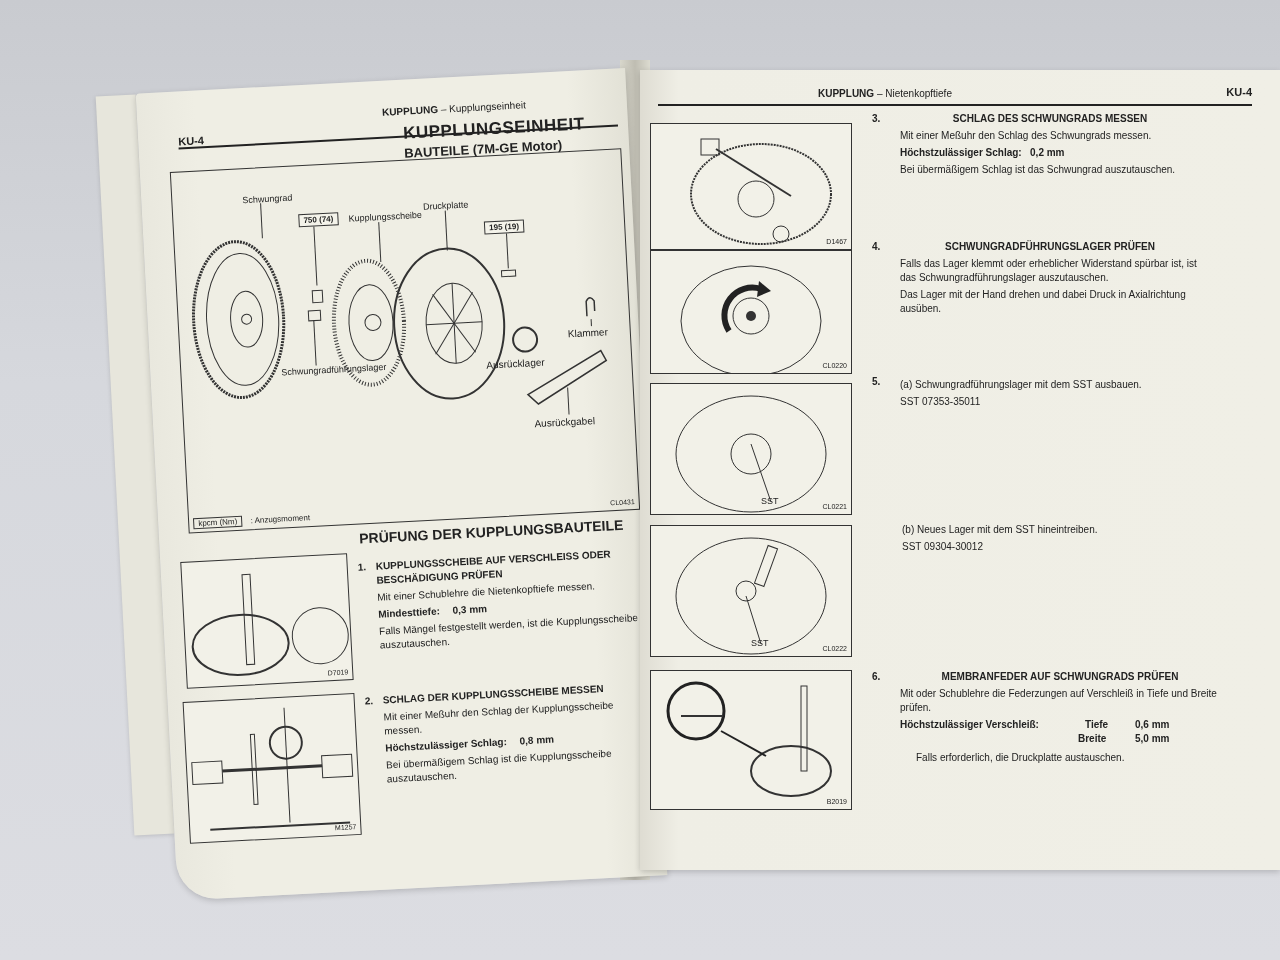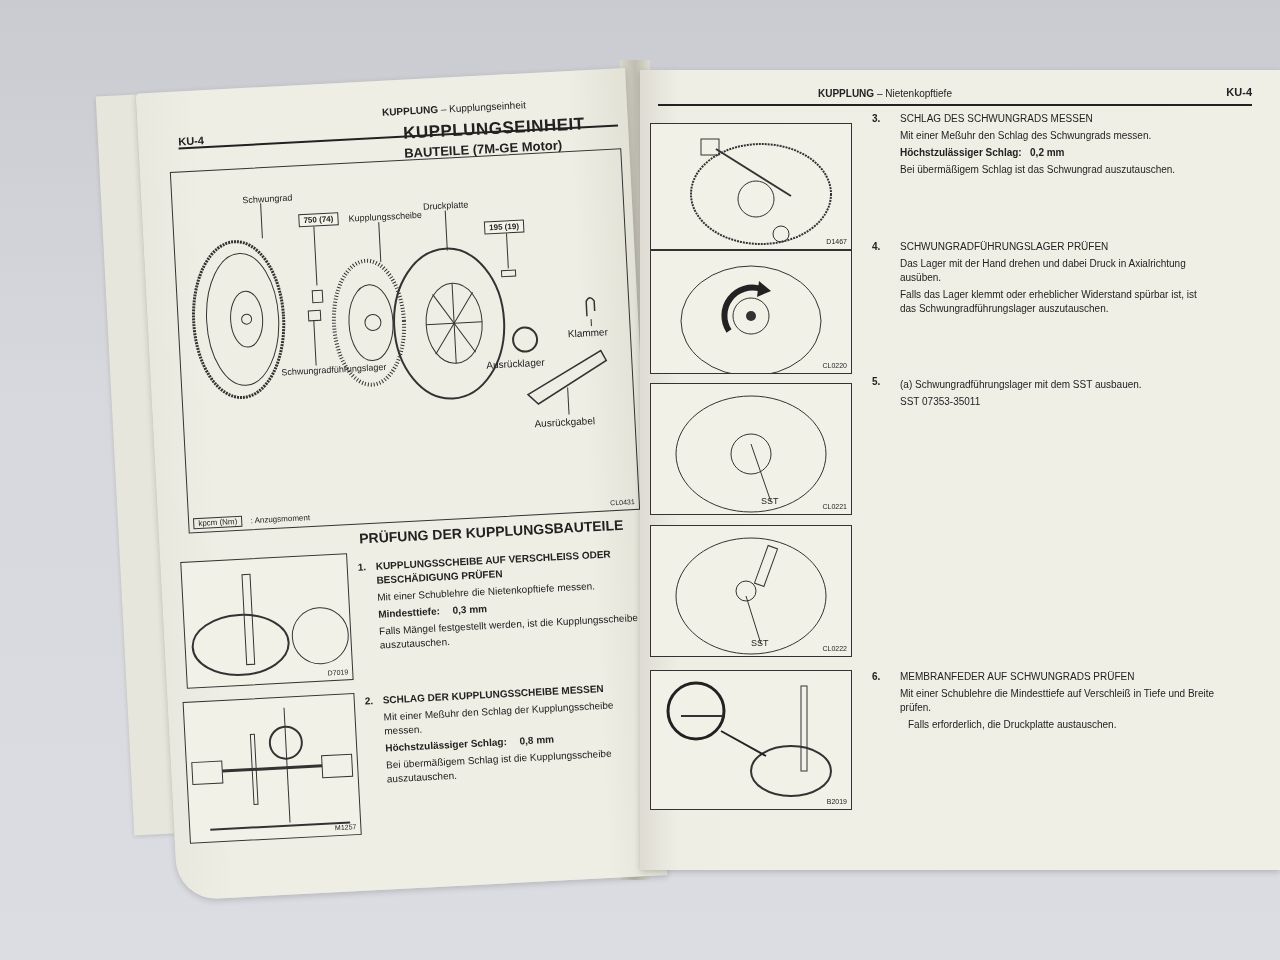--- a/index.html
+++ b/index.html
@@ -57,21 +57,21 @@
   .step .spec { font-weight:bold; }
   .step .spec span { margin-left:10px; }
   
   .hdr-right { position:absolute; left:18px; right:28px; top:14px; height:26px; }
   .hdr-right .hr { position:absolute; left:0; right:0; top:20px; border-top:2px solid #222; }
   .hdr-right .sub { position:absolute; left:160px; top:4px; font-size:10px; }
   .hdr-right .pid { position:absolute; right:0; top:2px; font-size:11px; font-weight:bold; }
   .rfig { position:absolute; left:10px; width:200px; border:1.5px solid #333; background:#f2f1e8; }
   .rstep { position:absolute; left:260px; width:300px; font-size:10px; line-height:14px; }
   .rstep .num { position:absolute; left:-28px; font-weight:bold; }
-  .rstep .head { font-weight:normal; }
+  .rstep .head { font-weight:bold;text-align:center; }
   .rstep p { margin:3px 0; }
   svg { position:absolute; left:0; top:0; }
 </style>
 </head>
 <body>
 
 <div class="gutter"></div>
 <div class="page-left-under"></div>
 
 <div class="page page-left">
@@ -215,22 +215,22 @@
       <circle cx="100" cy="65" r="18" fill="none" stroke="#333"></circle>
       <circle cx="100" cy="65" r="5" fill="#333"></circle>
       <path d="M78 80 A28 28 0 0 1 110 38" fill="none" stroke="#222" stroke-width="6"></path>
       <polygon points="108,30 120,40 106,46" fill="#222"></polygon>
     </svg>
     <span class="fig-code">CL0220</span>
   </div>
   <div class="rstep" style="top:170px;">
     <span class="num">4.</span>
     <div class="head">SCHWUNGRADFÜHRUNGSLAGER PRÜFEN</div>
+    <p>Falls das Lager klemmt oder erheblicher Widerstand spürbar ist, ist das Schwungradführungslager auszutauschen.</p>
     <p>Das Lager mit der Hand drehen und dabei Druck in Axialrichtung ausüben.</p>
-    <p>Falls das Lager klemmt oder erheblicher Widerstand spürbar ist, ist das Schwungradführungslager auszutauschen.</p>
   </div>
 
   <div class="rfig" style="top:313px;height:130px;">
     <svg width="200" height="130">
       <ellipse cx="100" cy="70" rx="75" ry="58" fill="none" stroke="#333"></ellipse>
       <circle cx="100" cy="70" r="20" fill="none" stroke="#333"></circle>
       <line x1="100" y1="60" x2="120" y2="118" stroke="#333"></line>
     </svg>
     <span class="lbl" style="left:110px;top:112px;">SST</span>
     <span class="fig-code">CL0221</span>
@@ -242,31 +242,42 @@
   </div>
   <div class="rfig" style="top:455px;height:130px;">
     <svg width="200" height="130">
       <ellipse cx="100" cy="70" rx="75" ry="58" fill="none" stroke="#333"></ellipse>
       <circle cx="95" cy="65" r="10" fill="none" stroke="#333"></circle>
       <line x1="95" y1="70" x2="110" y2="118" stroke="#333"></line>
       <rect x="110" y="20" width="10" height="40" fill="none" stroke="#333" transform="rotate(20 115 40)"></rect>
     </svg>
     <span class="lbl" style="left:100px;top:112px;">SST</span>
     <span class="fig-code">CL0222</span>
+  </div>
+  <div class="rstep" style="top:450px;left:262px;">
+    <p>(b)  Neues Lager mit dem SST hineintreiben.</p>
+    <p>SST 09304-30012</p>
   </div>
 
   <div class="rfig" style="top:600px;height:138px;">
     <svg width="200" height="138">
       <circle cx="45" cy="40" r="28" fill="none" stroke="#222" stroke-width="3"></circle>
       <line x1="30" y1="45" x2="72" y2="45" stroke="#333" stroke-width="2"></line>
       <ellipse cx="140" cy="100" rx="40" ry="25" fill="none" stroke="#333" stroke-width="2"></ellipse>
       <rect x="150" y="15" width="6" height="85" fill="none" stroke="#333"></rect>
       <line x1="70" y1="60" x2="115" y2="85" stroke="#222" stroke-width="2"></line>
     </svg>
     <span class="fig-code">B2019</span>
   </div>
   <div class="rstep" style="top:600px;width:320px;">
     <span class="num">6.</span>
     <div class="head">MEMBRANFEDER AUF SCHWUNGRADS PRÜFEN</div>
-    <p>Mit einer Schublehre die Mindesttiefe auf Verschleiß in Tiefe und Breite prüfen.</p>
-    <p style="margin-left:8px">Falls erforderlich, die Druckplatte austauschen.</p>
+    <p>Mit oder Schublehre die Federzungen auf Verschleiß in Tiefe und Breite prüfen.</p>
+    <div style="font-weight:bold;position:relative;height:30px;">
+      <span>Höchstzulässiger Verschleiß:</span>
+      <span style="position:absolute;left:185px;top:0;">Tiefe</span>
+      <span style="position:absolute;left:235px;top:0;">0,6 mm</span>
+      <span style="position:absolute;left:178px;top:14px;">Breite</span>
+      <span style="position:absolute;left:235px;top:14px;">5,0 mm</span>
+    </div>
+    <p style="margin-left:16px">Falls erforderlich, die Druckplatte austauschen.</p>
   </div>
 </div>
 
 </body></html>

